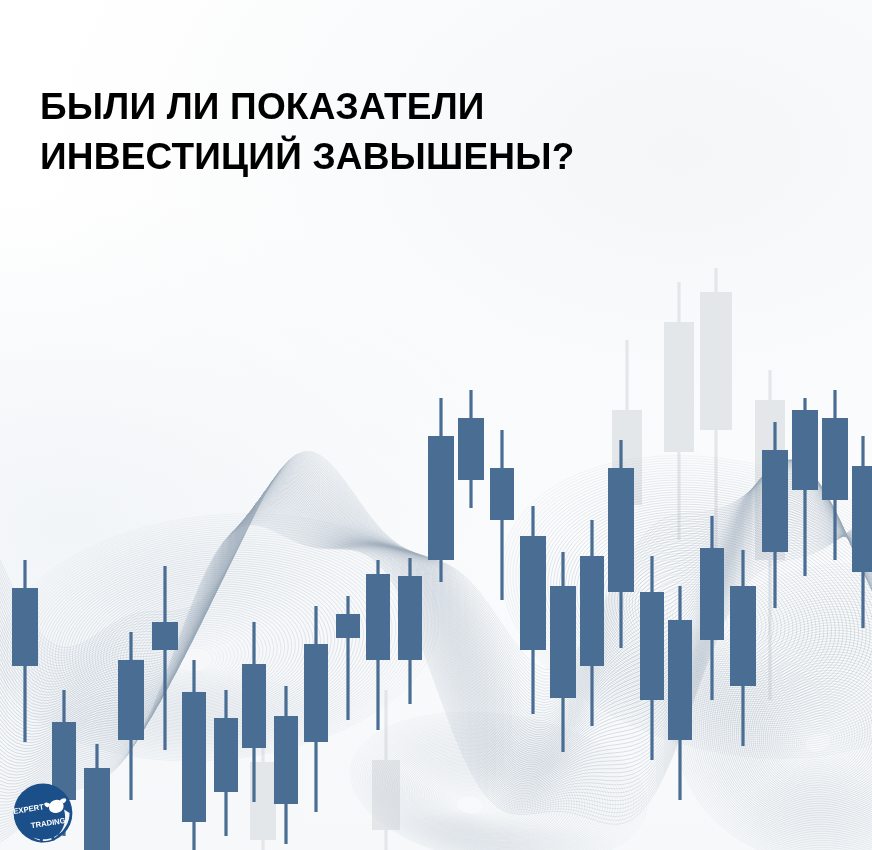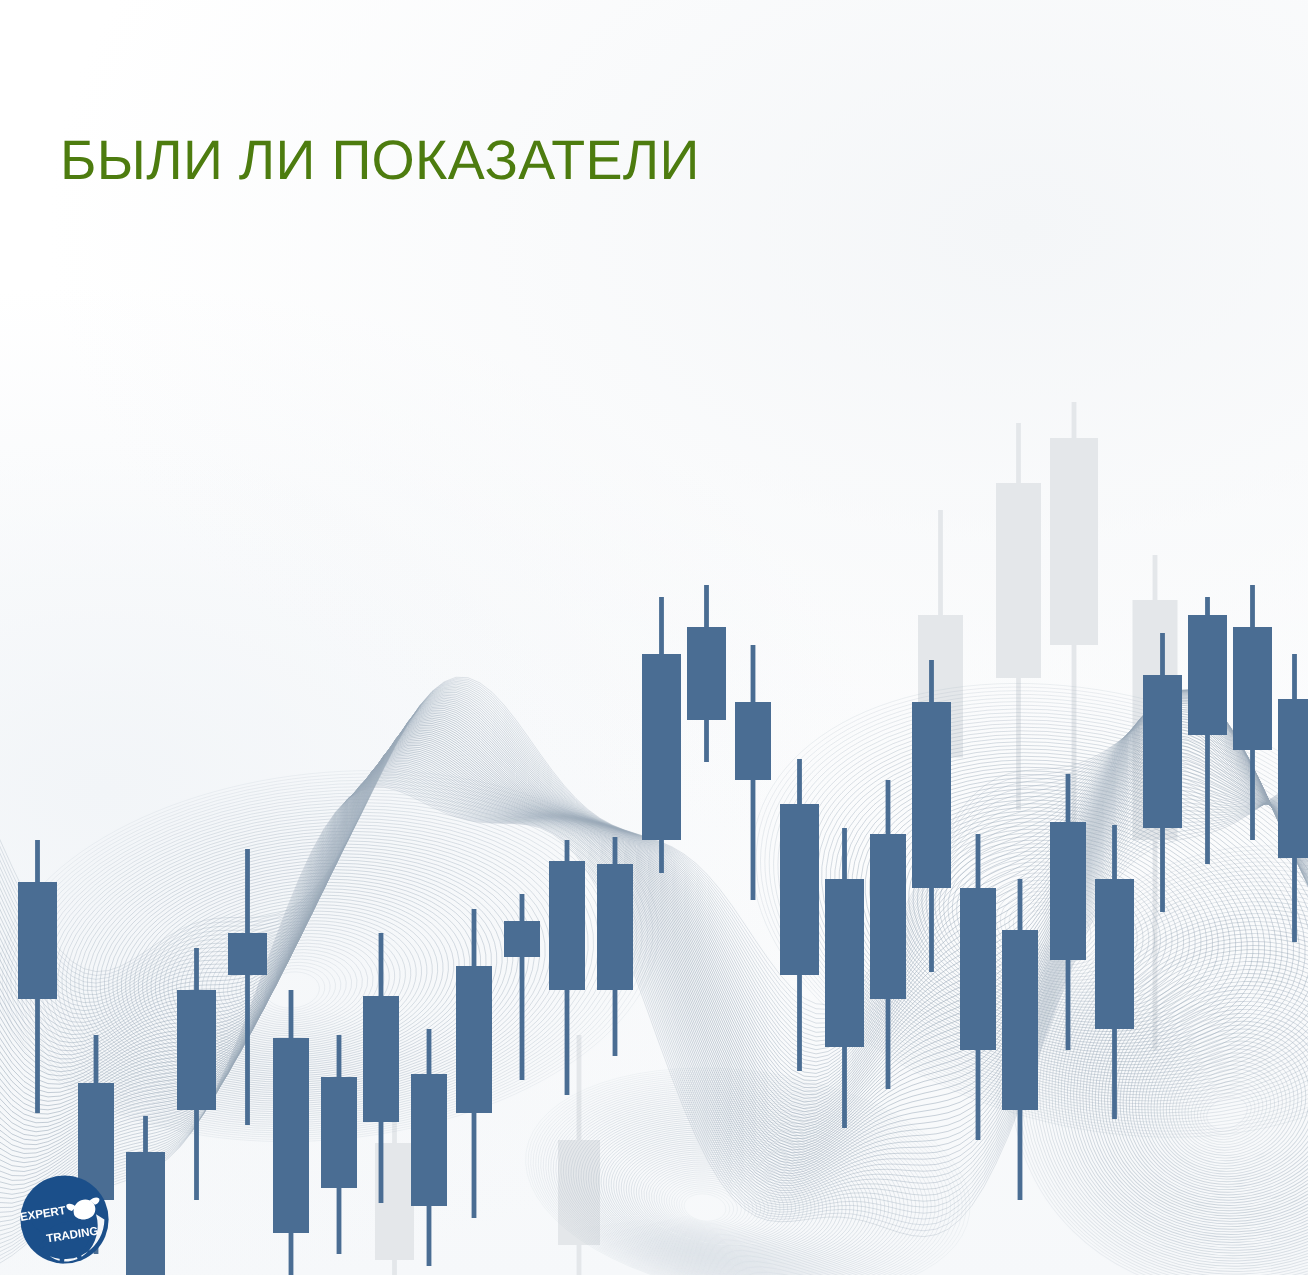--- a/index.html
+++ b/index.html
@@ -39,25 +39,25 @@
   #headline {
     position: absolute;
     left: 40px;
     top: 82px;
     width: 800px;
     z-index: 40;
   }
   #headline .hl {
     display: block;
     font-family: "Liberation Sans", sans-serif;
-    font-weight: normal;
+    font-weight: bold;
     font-size: 37px;
     line-height: 50px;
     letter-spacing: 0.2px;
-    color: #4d7c0f;
+    color: #000000;
     white-space: nowrap;
   }
 
   
   #logo {
     position: absolute;
     left: 8px;
     top: 778px;
     width: 70px;
     height: 70px;
@@ -481,20 +481,21 @@
       <rect x="803.4" y="398" width="3.2" height="178" fill="#4a6d93"></rect>
       <rect x="792" y="410" width="26" height="80" fill="#4a6d93"></rect>
       <rect x="833.4" y="390" width="3.2" height="170" fill="#4a6d93"></rect>
       <rect x="822" y="418" width="26" height="82" fill="#4a6d93"></rect>
       <rect x="861.4" y="436" width="3.2" height="192" fill="#4a6d93"></rect>
       <rect x="852" y="466" width="22" height="106" fill="#4a6d93"></rect>
     </svg>
 
   <div id="headline">
     <span class="hl">БЫЛИ ЛИ ПОКАЗАТЕЛИ</span>
+    <span class="hl">ИНВЕСТИЦИЙ ЗАВЫШЕНЫ?</span>
   </div>
 
   <div id="logo">
     <svg viewBox="0 0 100 100" width="70" height="70">
       <defs>
         <clipPath id="badgeClip">
             <circle cx="50" cy="50" r="42"></circle>
           </clipPath>
       </defs>
       <circle cx="50" cy="50" r="42" fill="#1b4f8a"></circle>

